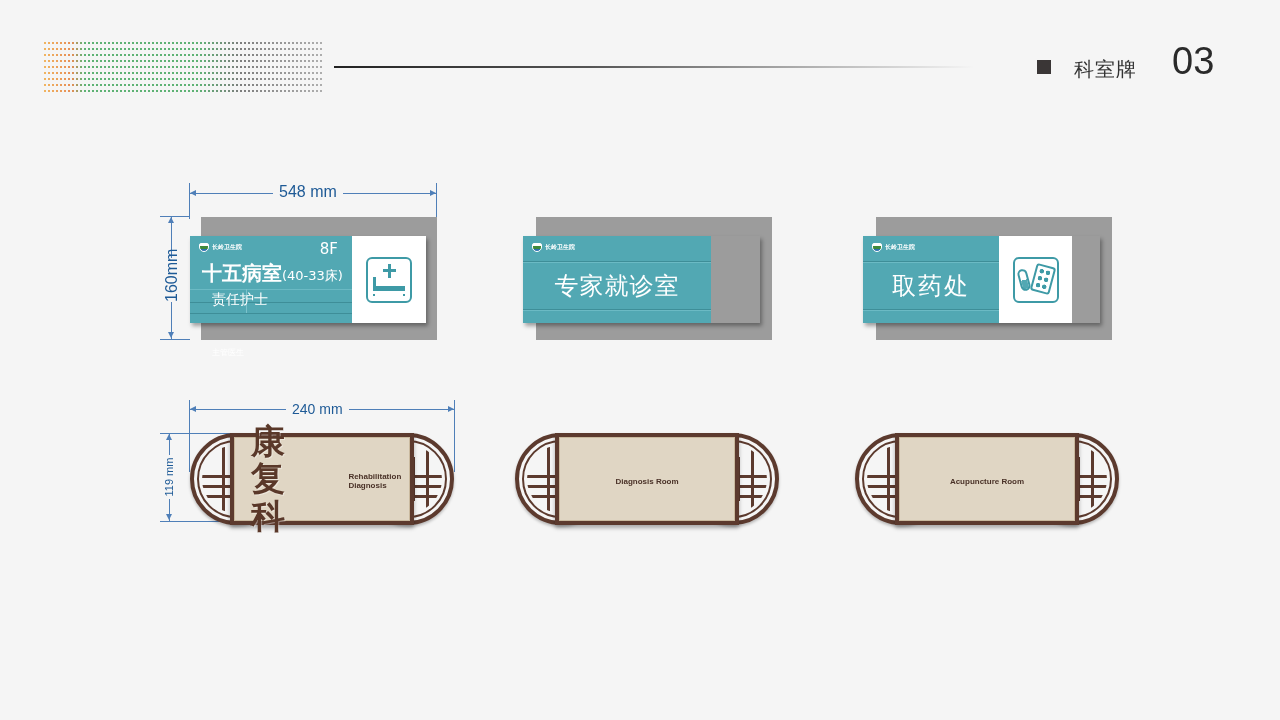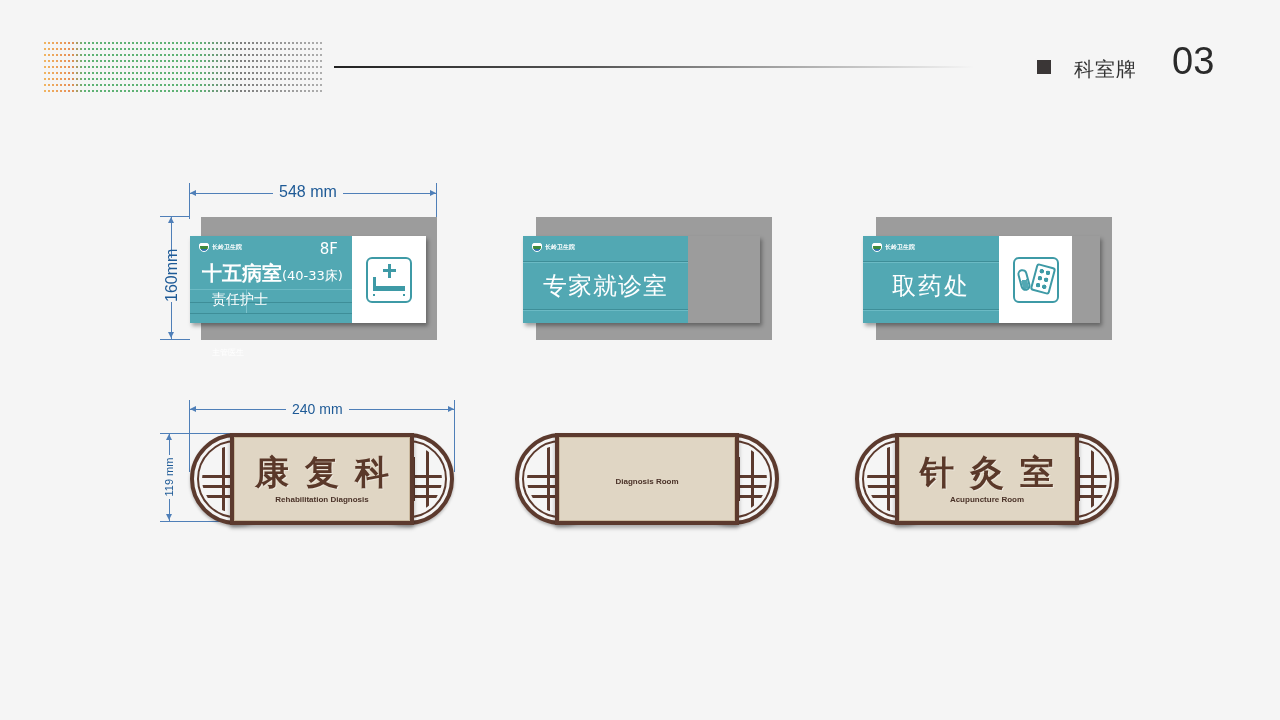--- a/index.html
+++ b/index.html
@@ -63,21 +63,21 @@
   .trad-cap .inner-ring { position: absolute; inset: 3px; border-radius: 50%; border: 2px solid #5c3a2e; }
   .lattice { position: absolute; inset: 8px; border-radius: 50%; overflow: hidden; }
   .lattice i { position: absolute; background: #5c3a2e; display: block; }
   .trad-body {
     position: absolute; left: 40px; right: 40px; top: 0; bottom: 0;
     background: #5c3a2e; padding: 4px;
     box-shadow: 0 3px 4px rgba(0,0,0,.3);
   }
   .trad-panel {
     width: 100%; height: 100%; background: #e0d6c4; border: 1px solid #c9b99e;
-    display: flex; flex-direction: column; align-items: center; justify-content: center;
+    display: flex; flex-direction: row; align-items: center; justify-content: center;
   }
   .trad-cn {
     font-family: "DejaVu Serif", "Liberation Serif", serif;
     font-size: 34px; font-weight: bold; color: #5a3829; letter-spacing: 16px;
     padding-left: 16px; line-height: 1.1;
     text-shadow: 1px 1px 0 rgba(255,255,255,.4);
   }
   .trad-en { font-size: 8px; color: #4a3228; font-weight: bold; margin-top: 4px; font-family: "Liberation Sans", sans-serif; }
 </style>
 </head>
@@ -131,21 +131,21 @@
       <div style="position:absolute; left:5px; top:18px; width:3px; height:14px; background:#3e9aa6;"></div>
       <div style="position:absolute; left:8px; top:27px; width:29px; height:5px; background:#3e9aa6;"></div>
       <div style="position:absolute; left:5px; top:35px; width:2px; height:2px; background:#3e9aa6;"></div>
       <div style="position:absolute; left:35px; top:35px; width:2px; height:2px; background:#3e9aa6;"></div>
     </div>
   </div>
 </div>
 
 <div class="shadow-plate" style="left:536px; top:217px; width:236px; height:123px;"></div>
 <div class="sign" style="left:523px; top:236px; width:237px; height:87px;">
-  <div class="sign-teal" style="width:165px; height:87px;">
+  <div class="sign-teal" style="width:188px; height:87px;">
     <div class="logo">
       <span class="logo-badge"></span>
       <span class="logo-text">长岭卫生院</span>
     </div>
     <div class="band-line" style="top:25px;"></div>
     <div class="band-line2" style="top:26px;"></div>
     <div style="position:absolute; left:0; right:0; top:34px; text-align:center; font-size:24px; letter-spacing:1px;">专家就诊室</div>
     <div class="band-line" style="top:73px;"></div>
     <div class="band-line2" style="top:74px;"></div>
   </div>
@@ -274,17 +274,16 @@
       <i style="left:0; right:0; top:30px; height:3px;"></i>
       <i style="left:0; right:0; top:40px; height:3px;"></i>
       <i style="left:0; right:0; top:50px; height:3px;"></i>
       <i style="left:24px; width:3px; top:0; bottom:0;"></i>
       <i style="left:38px; width:3px; top:12px; bottom:12px;"></i>
       <i style="left:52px; width:3px; top:0; bottom:0;"></i>
     </div>
   </div>
   <div class="trad-body">
     <div class="trad-panel">
-      <div class="trad-cn">针灸室</div>
       <div class="trad-en">Acupuncture Room</div>
     </div>
   </div>
 </div>
 
 </body></html>

